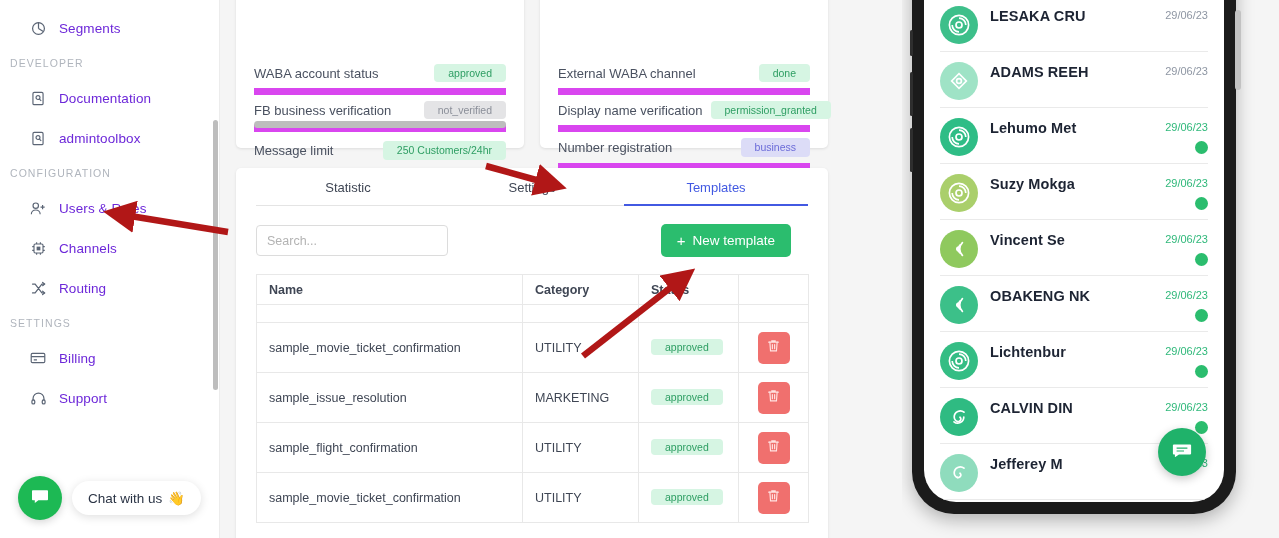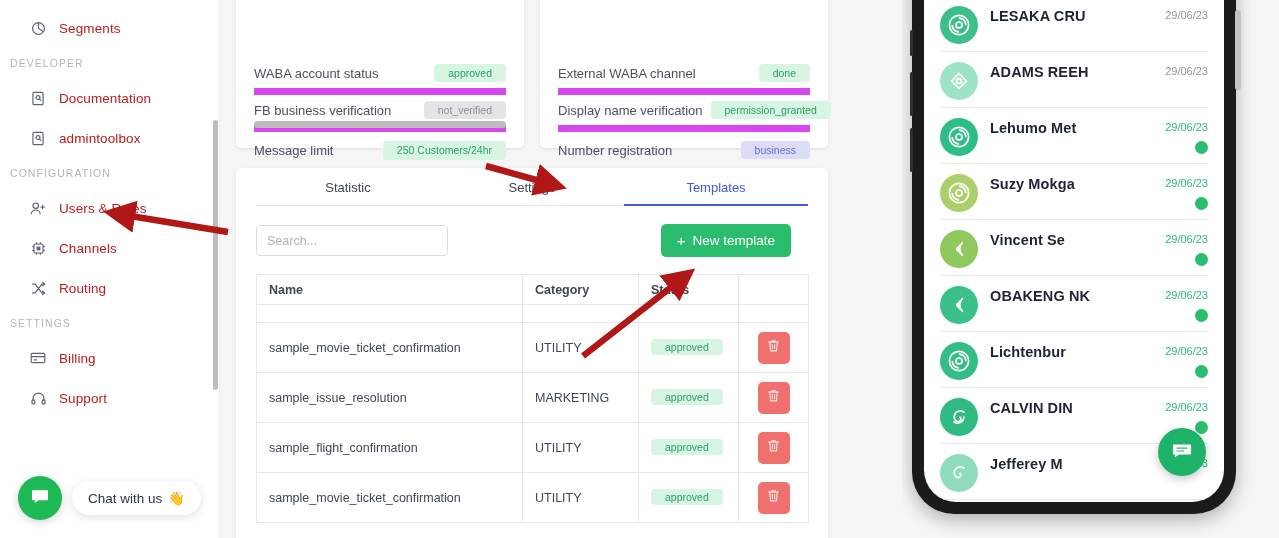--- a/index.html
+++ b/index.html
@@ -29,21 +29,21 @@
   }
   .nav-item .nav-ico {
     width: 16px; height: 16px;
     flex: 0 0 16px;
     color: #5b6575;
     display: flex; align-items: center; justify-content: center;
   }
   .nav-item .nav-ico svg { display: block; }
   .nav-label {
     font-size: 13.5px;
-    color: #b91c1c;
+    color: #6d28d9;
     letter-spacing: 0.1px;
     white-space: nowrap;
   }
   .nav-group {
     font-size: 10.5px;
     color: #b0b5bd;
     letter-spacing: 1.05px;
     padding: 0 0 0 10px;
     height: 30px;
     display: flex; align-items: center;
@@ -104,21 +104,21 @@
   #card-left  { left: 16px;  top: -38px; width: 288px; height: 186px; }
   #card-right { left: 320px; top: -38px; width: 288px; height: 186px; }
 
   .stat-row {
     display: flex; align-items: center; justify-content: space-between;
     height: 37px;
     margin: 0 18px;
     border-bottom: 7px solid #d946ef;
     gap: 8px;
   }
-  .stat-row:last-child { border-bottom: 1px solid #d946ef; }
+  .stat-row:last-child { border-bottom: 6px solid #d946ef; }
   .stat-label {
     font-size: 13px; color: #4a5160; white-space: nowrap;
   }
   .badge {
     font-size: 10.5px;
     padding: 2px 14px;
     border-radius: 4px;
     white-space: nowrap;
     line-height: 1.4;
   }

